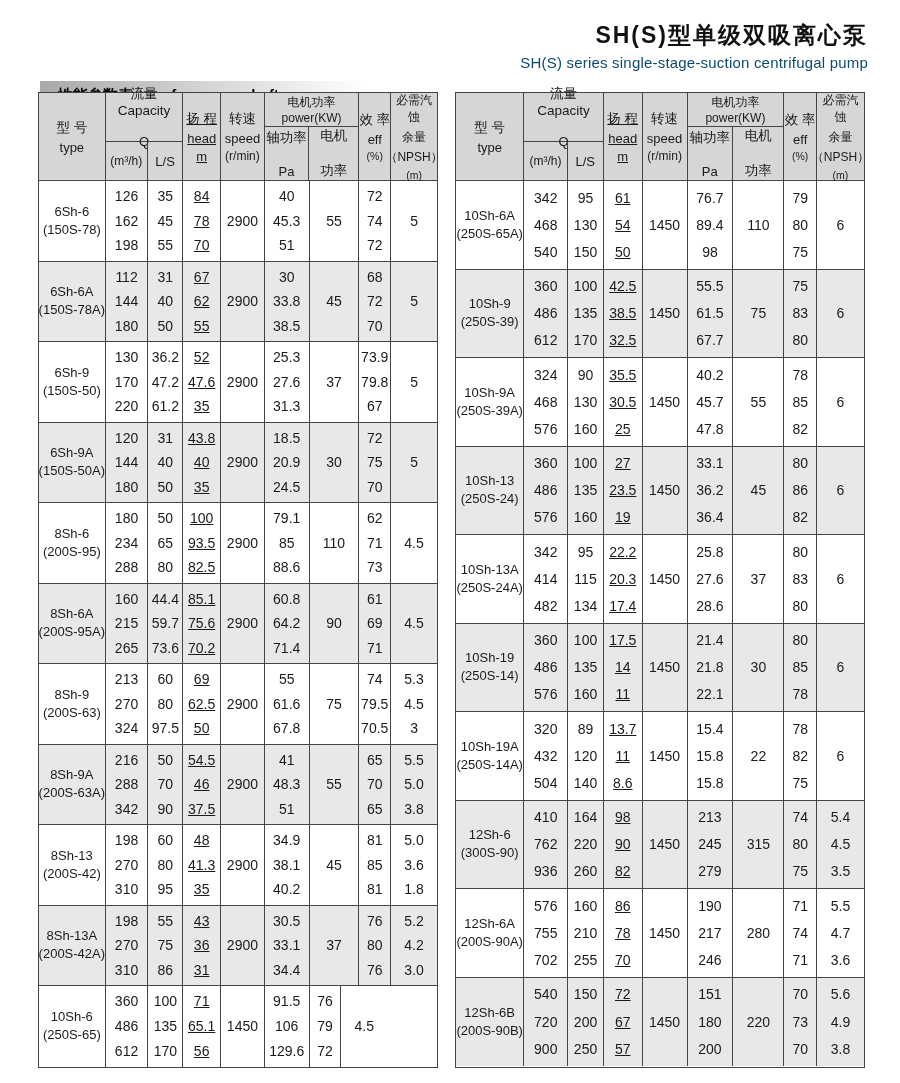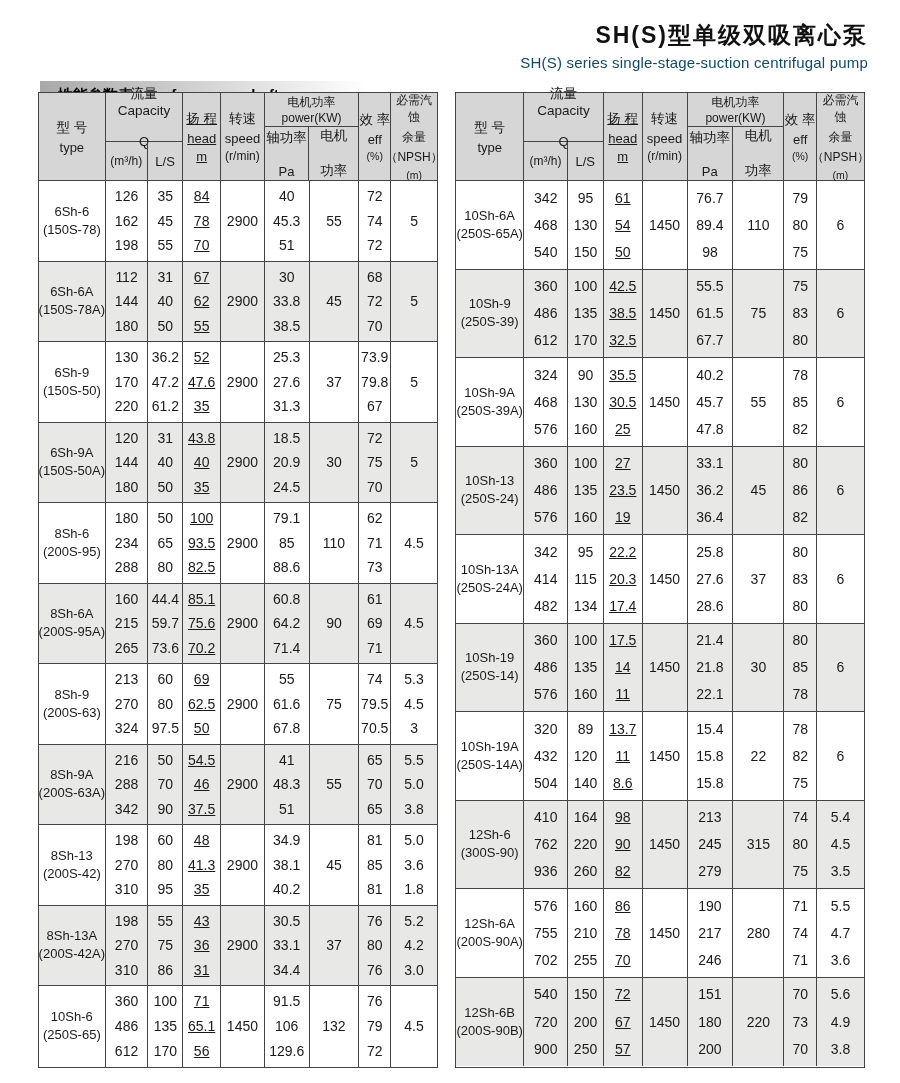--- a/index.html
+++ b/index.html
@@ -565,23 +565,20 @@
             <div class="val">56</div>
           </div>
           <div class="tcell w-speed single">
             <div class="val">1450</div>
           </div>
           <div class="tcell w-pa multi">
             <div class="val">91.5</div>
             <div class="val">106</div>
             <div class="val">129.6</div>
           </div>
-          <div class="tcell w-motor single">
-            <div class="val">132</div>
-          </div>
           <div class="tcell w-eff multi">
             <div class="val">76</div>
             <div class="val">79</div>
             <div class="val">72</div>
           </div>
           <div class="tcell w-npsh single">
             <div class="val">4.5</div>
           </div>
         </div>
       </section>

